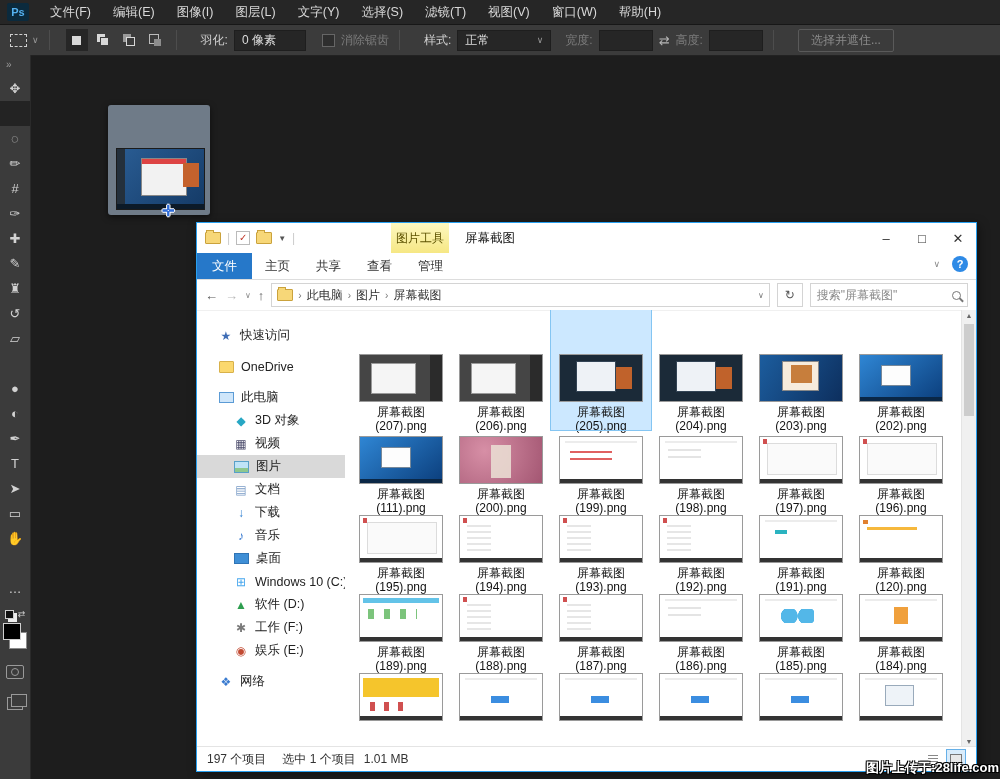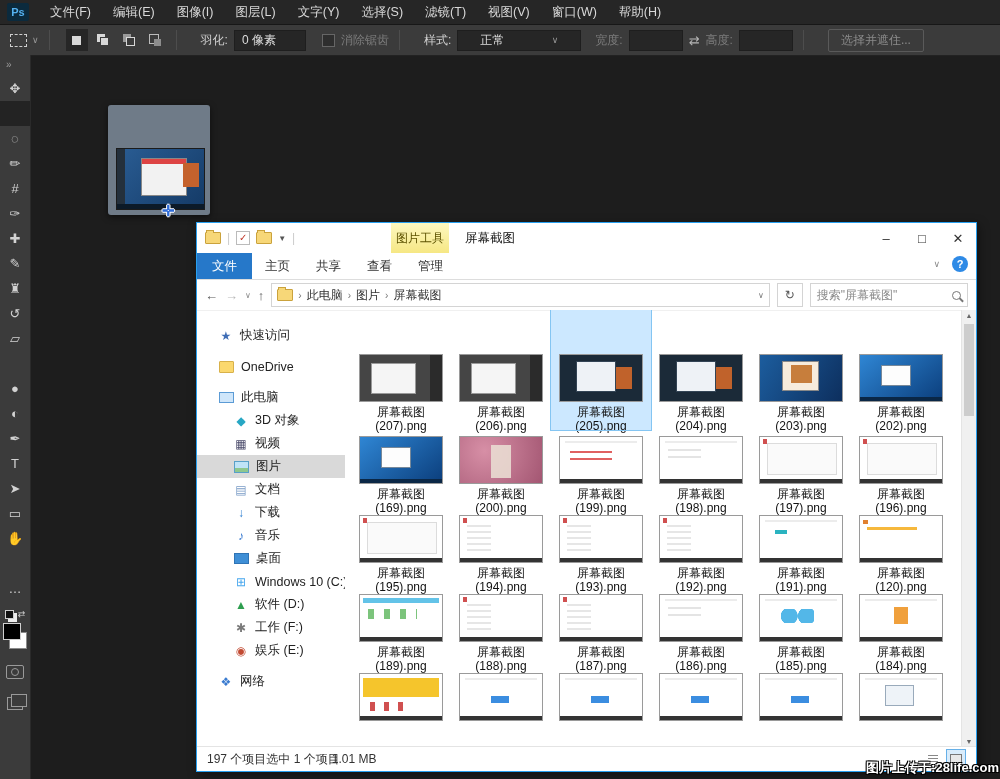--- a/index.html
+++ b/index.html
@@ -27,21 +27,21 @@
   .sm-sub i::before{content:"";position:absolute;left:0;top:0;width:8px;height:8px;background:#9a9a9a;}
   .sm-sub i::after{content:"";position:absolute;right:0;bottom:0;width:7px;height:7px;background:#3b3b3b;border:1px solid #d8d8d8;}
   .sm-int i::before{content:"";position:absolute;left:0;top:0;width:8px;height:8px;border:1px solid #bbb;}
   .sm-int i::after{content:"";position:absolute;right:0;bottom:0;width:7px;height:7px;background:#8d8d8d;}
   .opt-label{margin-left:14px;}
   .dim{color:#7c7c7c;}
   .opt-input{margin-left:6px;background:#262626;border:1px solid #1e1e1e;height:19px;display:flex;
     align-items:center;padding:0 7px;color:#ddd;min-width:56px;}
   .opt-input.small{min-width:38px;}
   .opt-select{margin-left:6px;background:#262626;border:1px solid #1e1e1e;height:19px;display:flex;
-    align-items:center;justify-content:space-between;padding:0 22px;color:#ddd;width:78px;}
+    align-items:center;justify-content:space-between;padding:0 7px;color:#ddd;width:78px;}
   .chk{width:11px;height:11px;border:1px solid #666;background:#2e2e2e;margin-left:16px;}
   .swap-icon{margin:0 6px;color:#b5b5b5;font-size:13px;}
   .opt-btn{margin-left:14px;border:1px solid #5a5a5a;color:#8a8a8a;padding:2px 12px;border-radius:2px;}
   
   #ps-toolbar{position:absolute;top:55px;left:0;width:30px;bottom:0;background:#3b3b3b;
     border-right:1px solid #2a2a2a;z-index:1;}
   .tb-collapse{color:#9a9a9a;font-size:10px;padding:4px 0 6px 6px;letter-spacing:-2px;}
   .tool{width:30px;height:25px;display:flex;align-items:center;justify-content:center;color:#d2d2d2;font-size:13px;}
   .tool.selected{background:#232323;}
   .tool i{display:block;}
@@ -188,21 +188,21 @@
   [data-kind="web-bluebtn"]::before{top:8%;left:6%;width:88%;height:5%;background:#ececec;}
   [data-kind="web-bluebtn"]::after{top:48%;left:38%;width:22%;height:15%;background:#3b8de0;}
   [data-kind="web-diagram"]::before{top:8%;left:6%;width:88%;height:5%;background:#ececec;}
   [data-kind="web-diagram"]::after{top:24%;left:30%;width:34%;height:42%;border:1px solid #9ab;background:#eef3f8;}
   .vscroll{width:14px;background:#f0f0f0;border-left:1px solid #e4e4e4;position:relative;flex:none;}
   .vs-arrow{position:absolute;left:0;width:14px;text-align:center;font-size:7px;color:#666;}
   .vs-up{top:2px;}
   .vs-down{bottom:2px;}
   .vs-thumb{position:absolute;left:2px;right:2px;top:14px;height:92px;background:#cdcdcd;}
   .statusbar{position:absolute;left:0;right:0;bottom:0;height:24px;border-top:1px solid #e4e4e4;
-    display:flex;align-items:center;padding:0 10px;font-size:12px;color:#333;background:#fff;}
+    display:flex;align-items:center;padding:0 10px;gap:16px;font-size:12px;color:#333;background:#fff;}
   .view-btns{margin-left:auto;display:flex;gap:3px;}
   .vb{width:18px;height:18px;border:1px solid transparent;display:flex;align-items:center;justify-content:center;}
   .vb.active{border-color:#66b0e8;background:#d9ecfb;}
   .vb i{display:block;}
   .vb-list i{width:10px;height:9px;background:repeating-linear-gradient(#888 0 1px,transparent 1px 3px);}
   .vb-thumb i{width:10px;height:8px;border:1px solid #777;background:#e8e8e8;}
   .watermark{position:absolute;right:1px;bottom:2px;color:#fff;font-size:13px;font-weight:bold;z-index:50;
     text-shadow:-1px -1px 0 #000,1px -1px 0 #000,-1px 1px 0 #000,1px 1px 0 #000;}
 </style>
 </head>
@@ -466,21 +466,21 @@
             <div class="fname" style="margin-top: 0px;">(203).png</div>
           </div>
           <div class="cell first-row">
             <div class="thumb" data-kind="win-blue"></div>
             <div class="fname">屏幕截图</div>
             <div class="fname" style="margin-top: 0px;">(202).png</div>
           </div>
           <div class="cell">
             <div class="thumb" data-kind="win-blue"></div>
             <div class="fname">屏幕截图</div>
-            <div class="fname" style="margin-top: 0px;">(169).png</div>
+            <div class="fname" style="margin-top: 0px;">(111).png</div>
           </div>
           <div class="cell">
             <div class="thumb" data-kind="blossom"></div>
             <div class="fname">屏幕截图</div>
             <div class="fname" style="margin-top: 0px;">(200).png</div>
           </div>
           <div class="cell">
             <div class="thumb" data-kind="web-red"></div>
             <div class="fname">屏幕截图</div>
             <div class="fname" style="margin-top: 0px;">(199).png</div>

